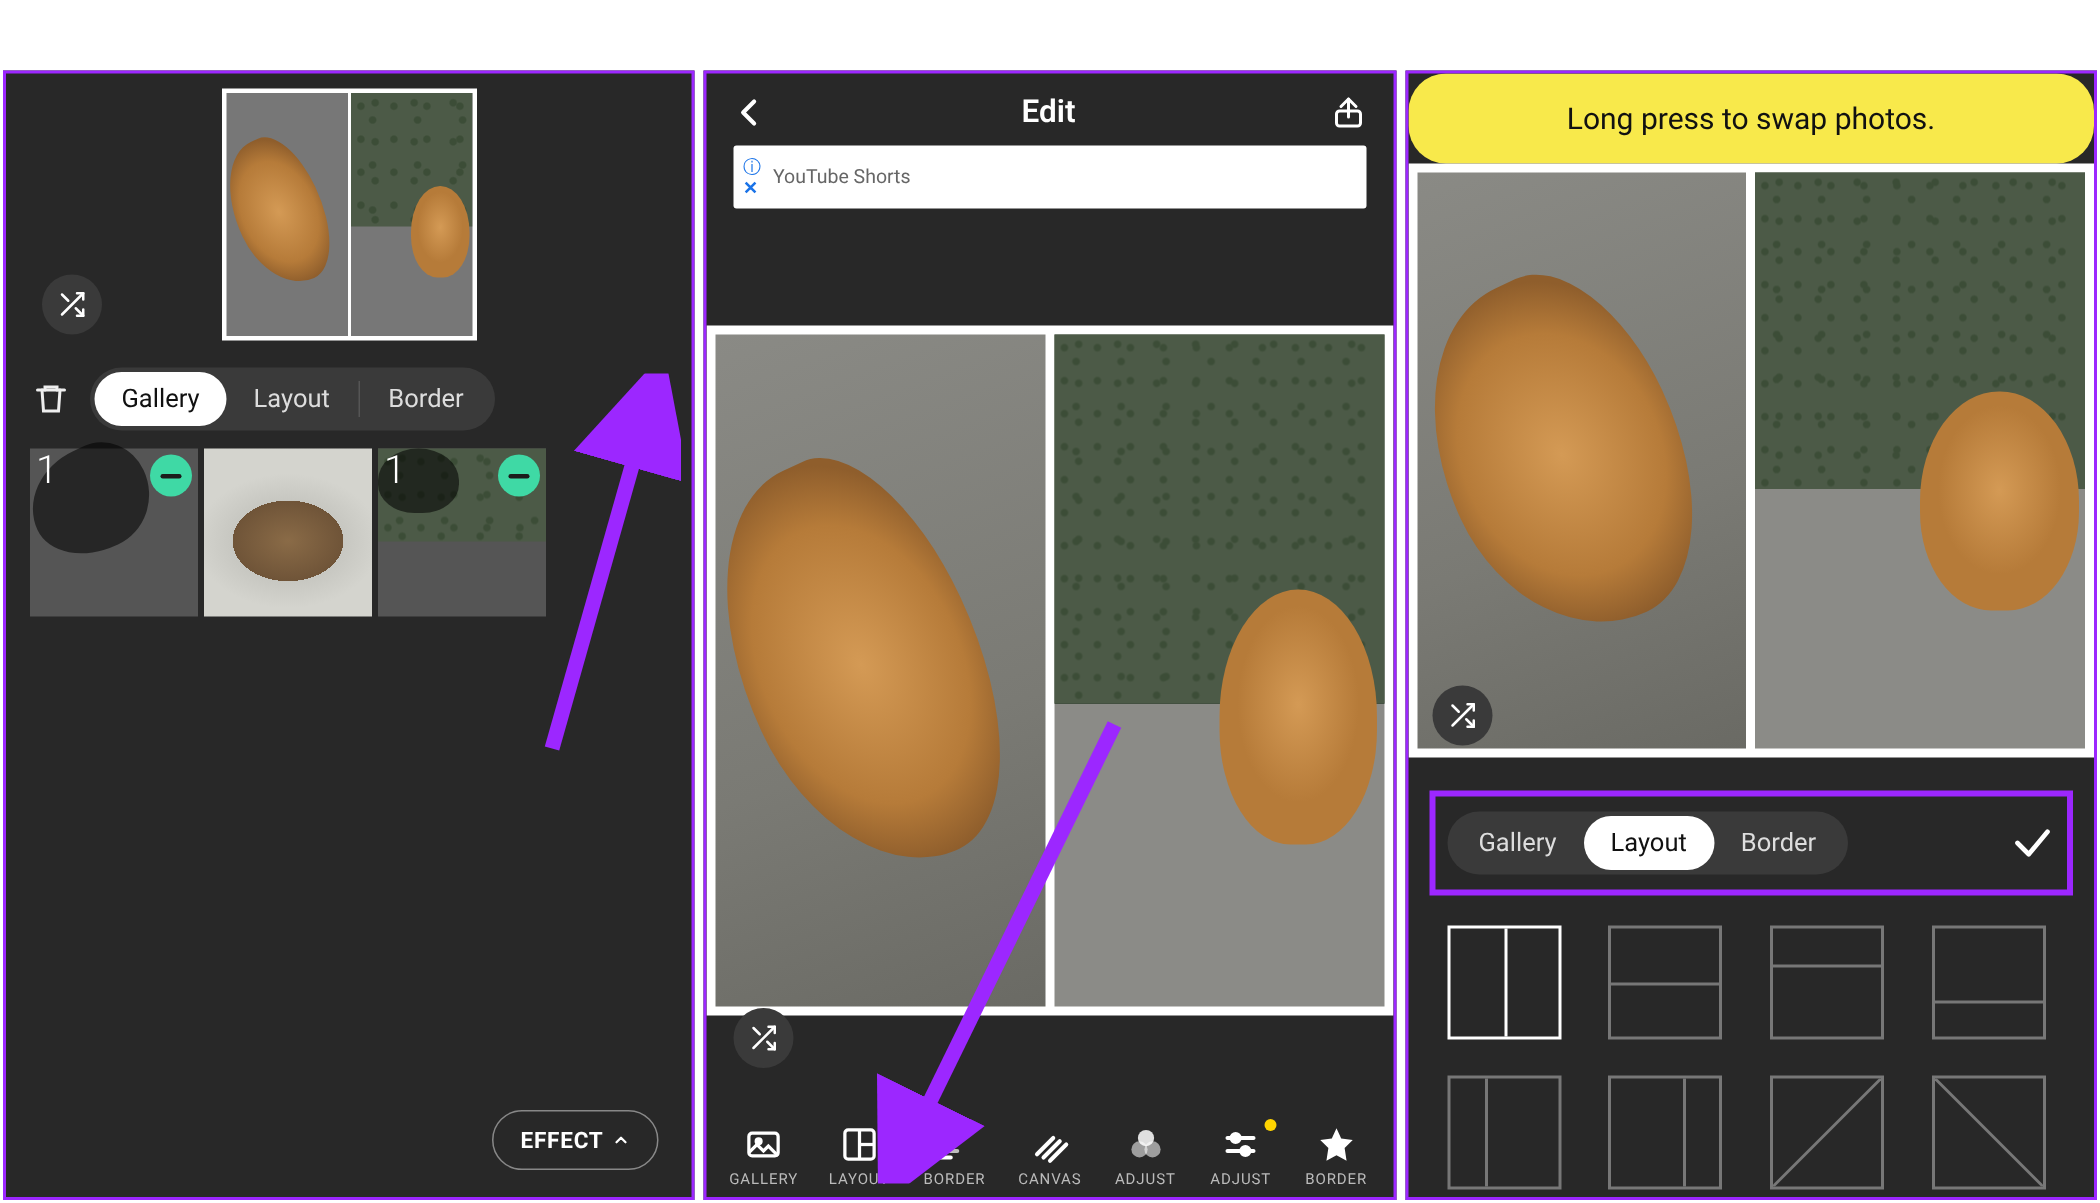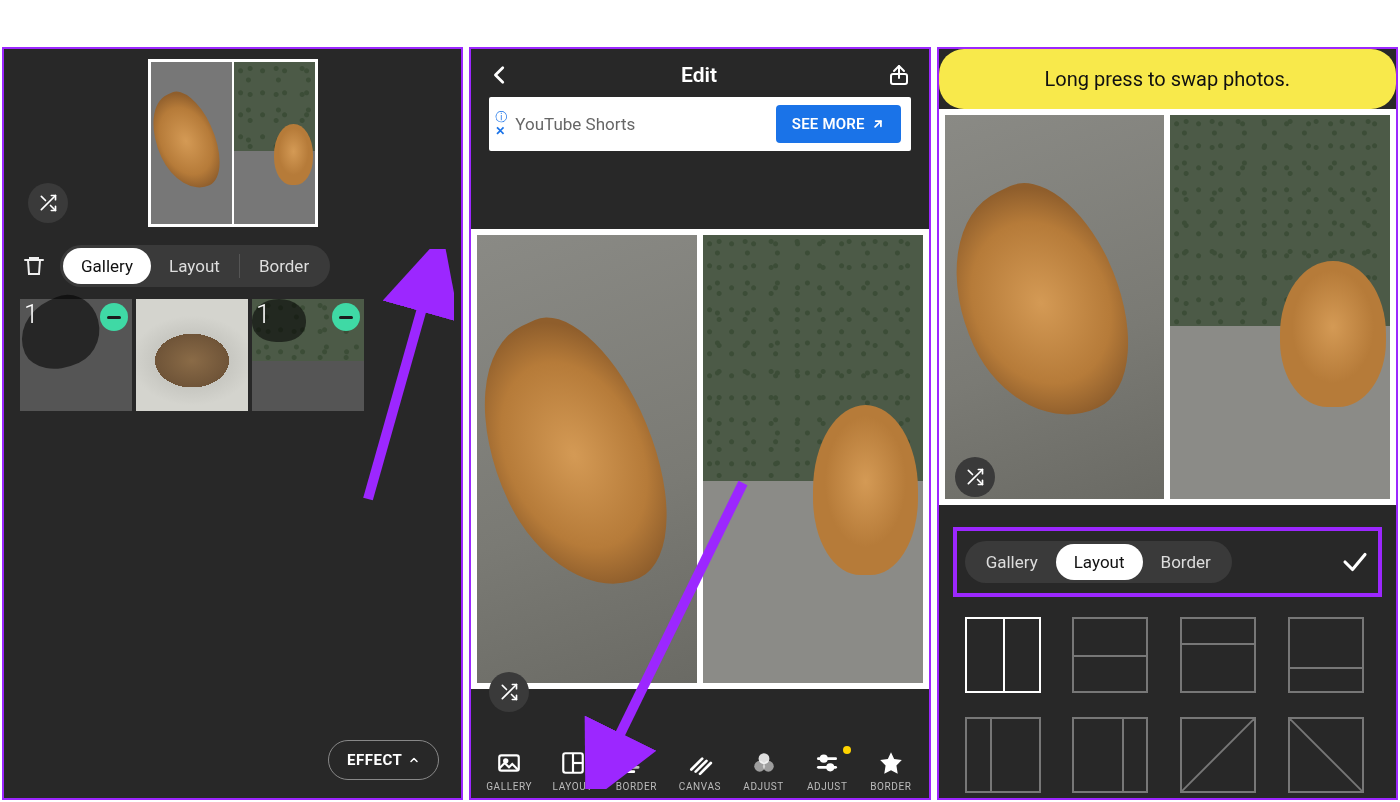--- a/index.html
+++ b/index.html
@@ -156,21 +156,21 @@
 
   .ad-banner{
     margin: 0 18px;
     background:#fff; border-radius:2px;
     display:flex; align-items:center;
     padding:8px 10px 8px 6px;
     gap:8px;
     color:#222;
   }
   .ad-markers{ display:flex; flex-direction:column; gap:2px; font-size:12px; line-height:1;}
-  .ad-text .small{ font-size:17px; color:#666;}
+  .ad-text .small{ font-size:13px; color:#666;}
   .ad-text .big{ font-size:20px; font-weight:500; color:#111;}
   .ad-cta{
     margin-left:auto;
     background:#1a73e8; color:#fff;
     padding:10px 16px; border-radius:4px;
     font-size:15px; font-weight:600; letter-spacing:0.2px;
     display:flex; align-items:center; gap:6px;
   }
 
   .p2-canvas{
@@ -328,27 +328,20 @@
   </div>
 
   <div class="ad-banner">
     <div class="ad-markers">
       <span style="color:#1a73e8;">ⓘ</span>
       <span style="color:#1a73e8;font-weight:bold;">✕</span>
     </div>
     <div class="ad-text">
       <div class="small">YouTube Shorts</div>
     </div>
-    <div class="ad-cta">
-      <span>SEE MORE</span>
-      <svg width="14" height="14" viewBox="0 0 24 24" fill="none" stroke="#fff" stroke-width="3" stroke-linecap="round" stroke-linejoin="round">
-          <path d="M7 17L17 7"></path>
-          <path d="M8 7h9v9"></path>
-        </svg>
-    </div>
   </div>
 
   <div class="p2-canvas">
     <div class="half cat-lying"></div>
     <div class="half cat-peek"></div>
   </div>
 
   <div class="shuffle-btn">
     <svg viewBox="0 0 24 24" width="20" height="20" fill="none" stroke="#fff" stroke-width="2" stroke-linecap="round" stroke-linejoin="round">
       <path d="M16 3h5v5"></path>

